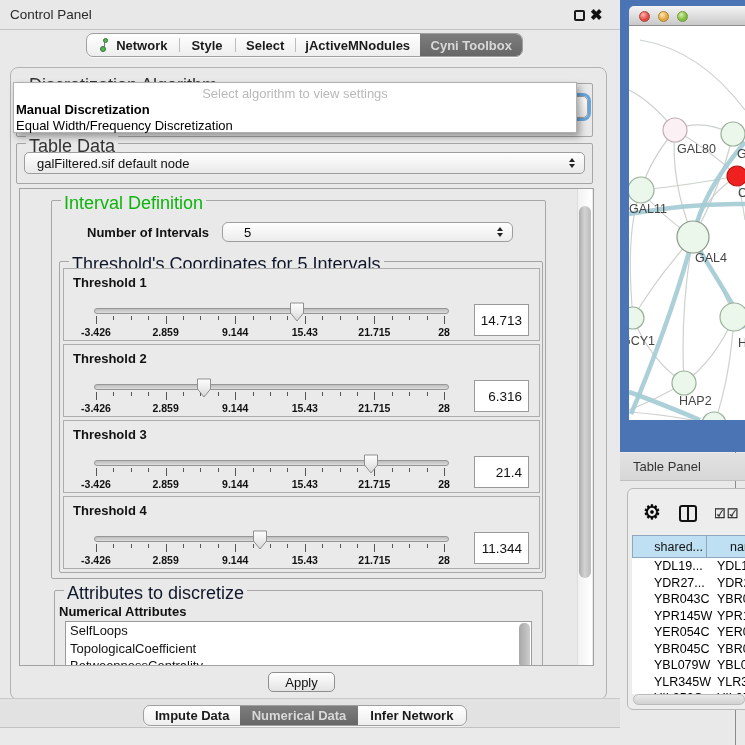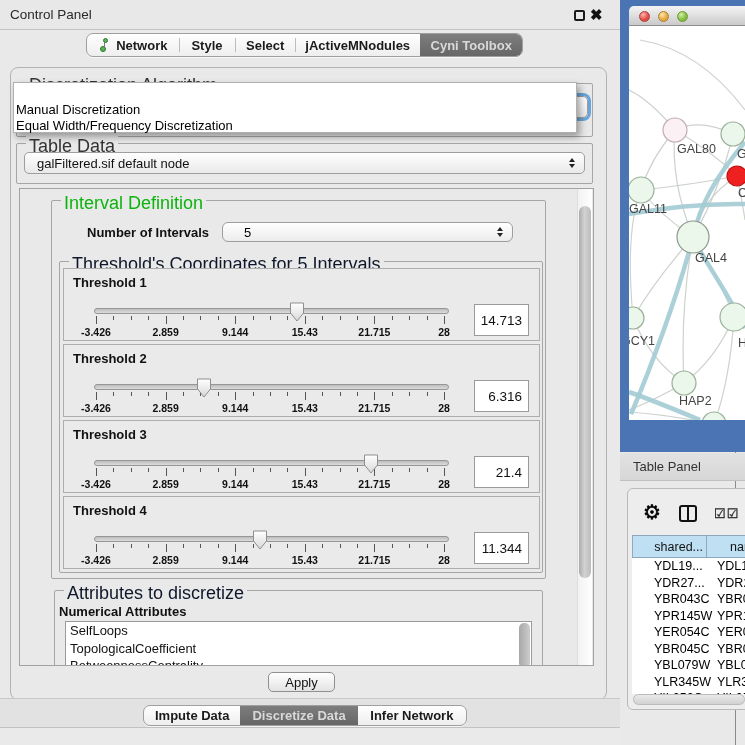--- a/index.html
+++ b/index.html
@@ -45,21 +45,21 @@
   .combo .ctext{padding-left:12px;flex:1;white-space:nowrap;overflow:hidden;}
   .updown{width:9px;margin-right:8px;display:flex;flex-direction:column;align-items:center;gap:2px;}
   .updown .up{width:0;height:0;border-left:3.5px solid transparent;border-right:3.5px solid transparent;border-bottom:4.5px solid #222;}
   .updown .dn{width:0;height:0;border-left:3.5px solid transparent;border-right:3.5px solid transparent;border-top:4.5px solid #222;}
 
   #algo-combo{left:24px;top:96px;width:564px;height:22px;box-shadow:0 0 0 3px rgba(90,157,216,.9);}
 
   
   #popup{left:13px;top:82px;width:564px;height:51px;background:#fff;border:1px solid #b0b0b0;box-shadow:3px 4px 7px rgba(0,0,0,.35);z-index:30;}
   #popup .prompt{position:absolute;left:0;right:0;top:3px;text-align:center;font-size:13px;color:#b9b9b9;}
-  #popup .item1{position:absolute;left:2px;top:19px;font-size:13px;font-weight:normal;color:#000;}
+  #popup .item1{position:absolute;left:2px;top:19px;font-size:13px;font-weight:bold;color:#000;}
   #popup .item2{position:absolute;left:2px;top:35px;font-size:13px;color:#000;}
 
   
   #scrollpane{left:19px;top:188px;width:575px;height:478px;border:1px solid #a2a2a2;overflow:hidden;background:#e9e9e9;}
   #vscroll-track{position:absolute;right:1px;top:0;width:15px;height:476px;background:linear-gradient(to right,#f2f2f2,#ffffff);border-left:1px solid #dddddd;}
   #vscroll-thumb{position:absolute;left:1px;top:17px;width:12px;height:372px;border-radius:6px;background:linear-gradient(to right,#ababab,#d2d2d2 45%,#bcbcbc);}
 
   
   .boldlbl{font-size:13px;font-weight:bold;color:#111;white-space:nowrap;text-align:right;}
   #spinner{position:absolute;border:1px solid #9e9e9e;border-radius:6px;background:linear-gradient(#ffffff,#ececec);display:flex;align-items:center;font-size:13px;}
@@ -154,20 +154,21 @@
   </div>
   <div class="combo abs" style="left:24px;top:152px;width:561px;height:22px;">
     <div class="ctext">galFiltered.sif default node</div>
     <div class="updown">
         <div class="up"></div>
         <div class="dn"></div>
       </div>
   </div>
 
   <div id="popup" class="abs">
+    <div class="prompt">Select algorithm to view settings</div>
     <div class="item1">Manual Discretization</div>
     <div class="item2">Equal Width/Frequency Discretization</div>
   </div>
 
   <div id="scrollpane" class="abs">
     <div class="group" style="left:31px;top:11px;width:495px;height:379px;">
       <span class="gtitle green">Interval Definition</span>
       <div class="boldlbl" style="position:absolute;left:35px;top:24px;">Number of Intervals</div>
       <div id="spinner" style="left:170px;top:21px;width:291px;height:20px;">
         <div class="stext">5</div>
@@ -362,21 +363,21 @@
   </div>
 
   <div id="apply-btn">Apply</div>
 
   <div id="bottom-strip" class="abs"></div>
   <div id="bottom-tabs" class="abs seg-bar">
       <div class="seg" style="width: 97px;">
         <span>Impute Data</span>
       </div>
       <div class="seg dark" style="width: 118px;">
-        <span>Discretize Data</span>
+        <span>Numerical Data</span>
       </div>
       <div class="seg" style="width: 109px;">
         <span>Infer Network</span>
       </div>
     </div>
   <div id="below-strip" class="abs"></div>
 </div>
 
 <div id="net-window" class="abs">
   <div id="net-titlebar">

